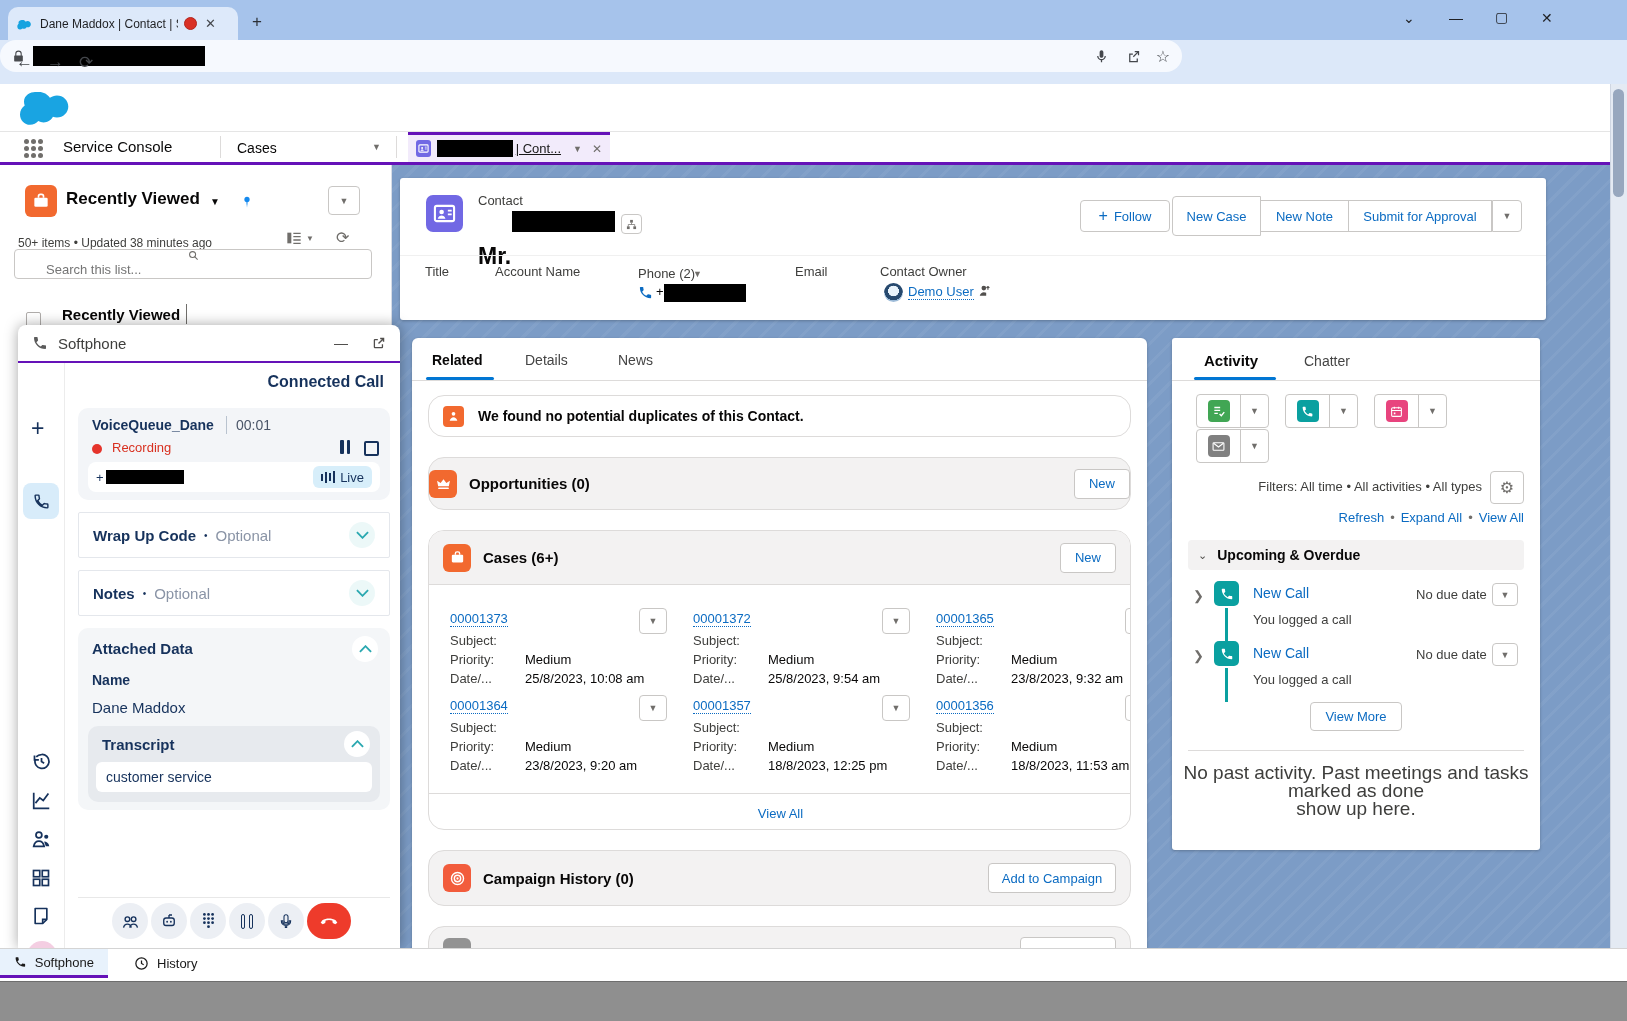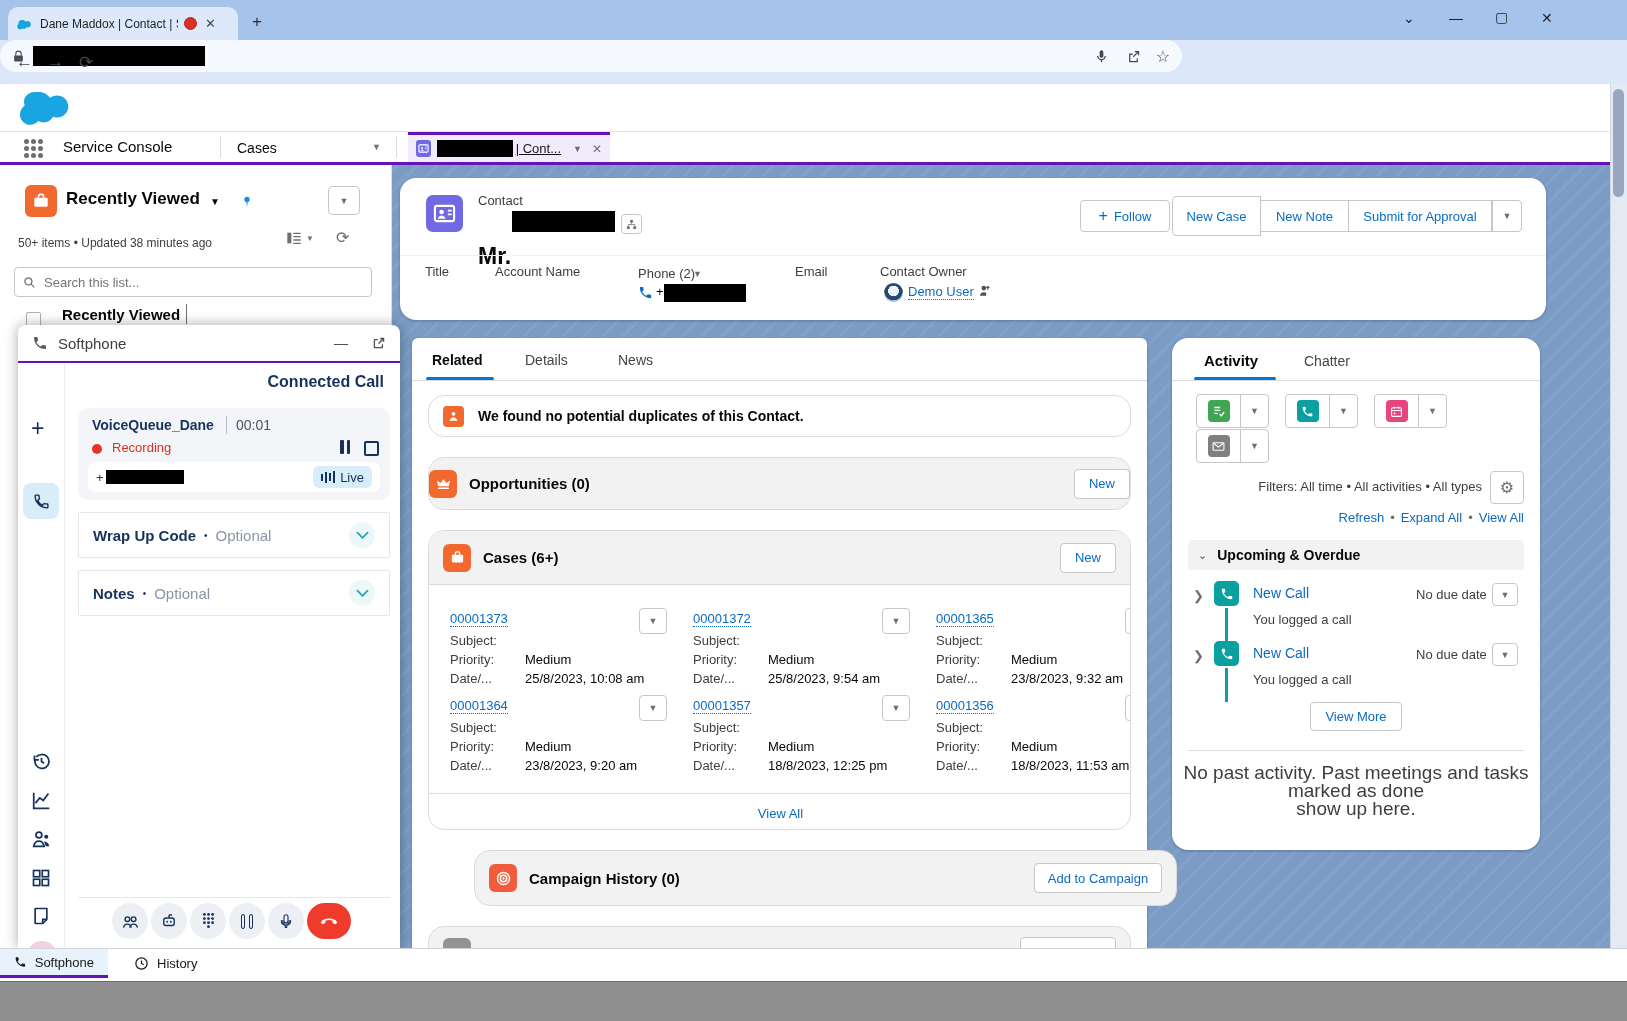--- a/index.html
+++ b/index.html
@@ -41,21 +41,21 @@
   .console{left:0;top:165px;width:1627px;height:783px;background:#7C9CC6;background-image:repeating-linear-gradient(135deg,rgba(255,255,255,.05) 0 3px,transparent 3px 14px);overflow:hidden;}
 
   
   .listpanel{left:0;top:0;width:392px;height:783px;background:#fff;border-right:1px solid #D8DDE6;box-sizing:border-box;}
   .sqicon{border-radius:6px;display:flex;align-items:center;justify-content:center;}
   .lbtn{border:1px solid #C9C7C5;border-radius:4px;background:#fff;display:flex;align-items:center;justify-content:center;color:#706E6B;}
   .listsearch{left:14px;top:99px;width:358px;height:30px;border:1px solid #C9C7C5;border-radius:4px;background:#fff;display:flex;align-items:center;padding:0 8px;box-sizing:border-box;}
   .listsearch input{border:0;outline:0;font-size:13px;color:#333;margin-left:6px;width:300px;font-family:"Liberation Sans",sans-serif;}
 
   
-  .card{background:#fff;border-radius:16px;box-shadow:0 1px 3px rgba(0,0,0,.25);}
+  .card{background:#fff;border-radius:3px;box-shadow:0 1px 3px rgba(0,0,0,.25);}
   .sfbtn{border:1px solid #C9C7C5;background:#fff;color:#0B6BC2;font-size:13px;display:flex;align-items:center;justify-content:center;box-sizing:border-box;}
   .flabel{font-size:13px;color:#3E3E3C;}
   .glink{color:#0B6BC2;text-decoration:none;}
 
   
   .innercard{border:1px solid #DDDBDA;border-radius:16px;box-sizing:border-box;}
   .sechead{background:#F3F2F2;}
   .caselink{font-size:13px;color:#0B6BC2;border-bottom:1px dotted #0B6BC2;display:inline-block;}
   .crow{font-size:13px;color:#3E3E3C;}
   .cval{color:#080707;}
@@ -228,21 +228,21 @@
       <span class="a lbtn" style="left:328px;top:21px;width:30px;height:27px;font-size:9px;">▼</span>
       <span class="a" style="left:18px;top:71px;font-size:12px;color:#3E3E3C;">50+ items • Updated 38 minutes ago</span>
       <span class="a f" style="left:286px;top:66px;color:#706E6B;">
         <svg width="16" height="14" viewBox="0 0 24 20">
             <rect x="2" y="2" width="6" height="16" fill="#706E6B"></rect>
             <path d="M11 3h11M11 8h11M11 13h11M11 18h11" stroke="#706E6B" stroke-width="2"></path>
           </svg>
         <span style="font-size:8px;margin-left:4px;">▼</span>
       </span>
       <span class="a" style="left:336px;top:63px;font-size:16px;color:#706E6B;">⟳</span>
-      <div class="listsearch a" style="left:14px;top:102px;">
+      <div class="listsearch a" style="left:14px;top:84px;flex-direction:column;">
         <svg width="13" height="13" viewBox="0 0 24 24">
             <circle cx="10" cy="10" r="6.5" fill="none" stroke="#706E6B" stroke-width="2.4"></circle>
             <line x1="15" y1="15" x2="21" y2="21" stroke="#706E6B" stroke-width="2.4"></line>
           </svg>
         <input placeholder="Search this list..." style="">
       </div>
       <span class="a" style="left:26px;top:147px;width:13px;height:13px;border:1px solid #B0ADAB;border-radius:2px;background:#fff;"></span>
       <span class="a" style="left:62px;top:141px;font-size:15px;font-weight:bold;color:#080707;">Recently Viewed</span>
       <span class="a" style="left:186px;top:139px;width:1px;height:20px;background:#706E6B;"></span>
     </div>
@@ -389,21 +389,21 @@
         <span class="a crow" style="left:507px;top:208px;">Priority:</span>
         <span class="a crow cval" style="left:582px;top:208px;">Medium</span>
         <span class="a crow" style="left:507px;top:227px;">Date/...</span>
         <span class="a crow cval" style="left:582px;top:227px;">18/8/2023, 11:53 am</span>
 
         <div class="a" style="left:0;top:262px;width:703px;height:38px;border-top:1px solid #DDDBDA;display:flex;align-items:center;justify-content:center;">
           <span class="glink" style="font-size:13px;">View All</span>
         </div>
       </div>
 
-      <div class="a innercard sechead f" style="left:16px;top:512px;width:703px;height:56px;padding:0 14px;margin-left:46px;">
+      <div class="a innercard sechead f" style="left:16px;top:512px;width:703px;height:56px;padding:0 14px;">
         <span class="sqicon" style="width:28px;height:28px;background:#F25C3C;">
           <svg width="17" height="17" viewBox="0 0 24 24">
               <circle cx="12" cy="12" r="8.5" fill="none" stroke="#fff" stroke-width="2"></circle>
               <circle cx="12" cy="12" r="4.5" fill="none" stroke="#fff" stroke-width="2"></circle>
               <circle cx="12" cy="12" r="1.6" fill="#fff"></circle>
             </svg>
         </span>
         <span style="margin-left:12px;font-size:15px;font-weight:bold;color:#080707;">Campaign History (0)</span>
         <span style="flex:1;"></span>
         <span class="sfbtn" style="width:128px;height:30px;border-radius:4px;">Add to Campaign</span>
@@ -612,20 +612,39 @@
         <span style="color:#16325C;margin:0 8px;font-size:10px;">•</span>
         <span style="font-size:15px;color:#8A94A6;">Optional</span>
         <span style="flex:1;"></span>
         <span class="spchev">
             <svg width="13" height="8" viewBox="0 0 14 8">
               <path d="M1 1l6 6 6-6" fill="none" stroke="#2AA8B0" stroke-width="2"></path>
             </svg>
           </span>
       </div>
 
+      <div class="a" style="left:60px;top:303px;width:312px;height:182px;background:#F4F6F8;border-radius:10px;">
+        <span class="a sp-navy" style="left:14px;top:12px;font-size:15px;font-weight:bold;">Attached Data</span>
+        <span class="a spchev" style="right:12px;top:8px;background:#fff;">
+            <svg width="13" height="8" viewBox="0 0 14 8">
+              <path d="M1 7l6-6 6 6" fill="none" stroke="#2AA8B0" stroke-width="2"></path>
+            </svg>
+          </span>
+        <span class="a sp-navy" style="left:14px;top:44px;font-size:14px;font-weight:bold;">Name</span>
+        <span class="a sp-navy" style="left:14px;top:71px;font-size:15px;">Dane Maddox</span>
+        <div class="a" style="left:10px;top:98px;width:292px;height:76px;background:#E7EAEE;border-radius:10px;">
+          <span class="a sp-navy" style="left:14px;top:10px;font-size:15px;font-weight:bold;">Transcript</span>
+          <span class="a spchev" style="right:10px;top:5px;background:#fff;">
+              <svg width="13" height="8" viewBox="0 0 14 8">
+                <path d="M1 7l6-6 6 6" fill="none" stroke="#2AA8B0" stroke-width="2"></path>
+              </svg>
+            </span>
+          <input class="a" style="left: 8px; top: 36px; width: 276px; height: 30px; border: 0px; border-radius: 6px; background: rgb(255, 255, 255); font-size: 14px; color: rgb(22, 50, 92); padding: 0px 10px; box-sizing: border-box; outline: none; font-family: &quot;Liberation Sans&quot;, sans-serif;" value="customer service">
+        </div>
+      </div>
 
       <span class="a" style="left:60px;top:572px;width:312px;height:1px;background:#E8E8E8;"></span>
       <span class="a ctlbtn" style="left:94px;top:578px;">
         <svg width="19" height="17" viewBox="0 0 24 22">
             <circle cx="8" cy="8" r="3" fill="none" stroke="#16325C" stroke-width="1.8"></circle>
             <circle cx="16" cy="8" r="3" fill="none" stroke="#16325C" stroke-width="1.8"></circle>
             <path d="M3 19c.6-3 2.6-4.6 5-4.6s4.4 1.6 5 4.6M11 19c.6-3 2.6-4.6 5-4.6s4.4 1.6 5 4.6" fill="none" stroke="#16325C" stroke-width="1.8"></path>
           </svg>
       </span>
       <span class="a ctlbtn" style="left:133px;top:578px;">

